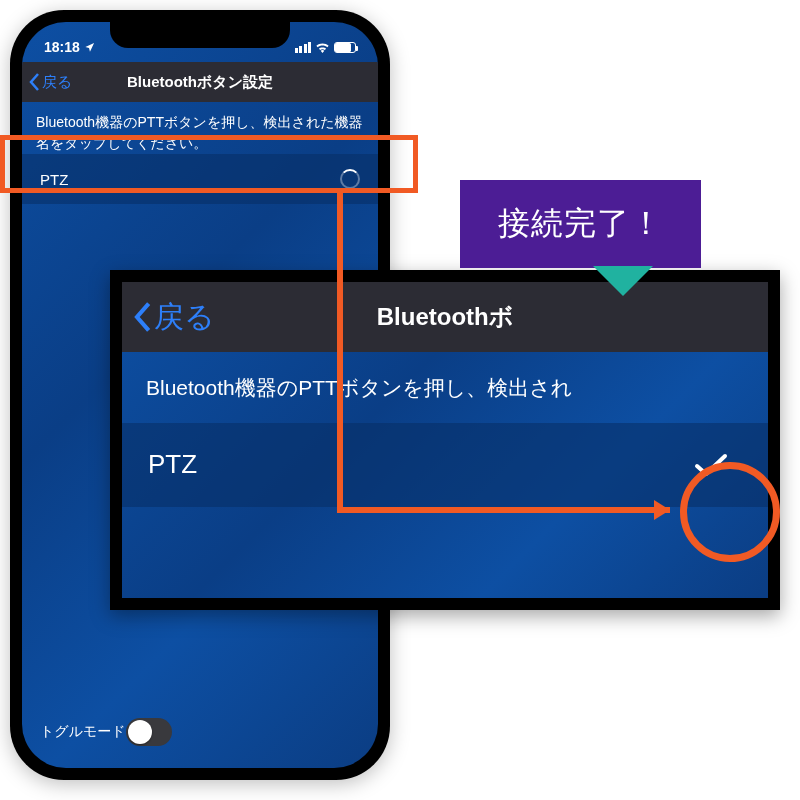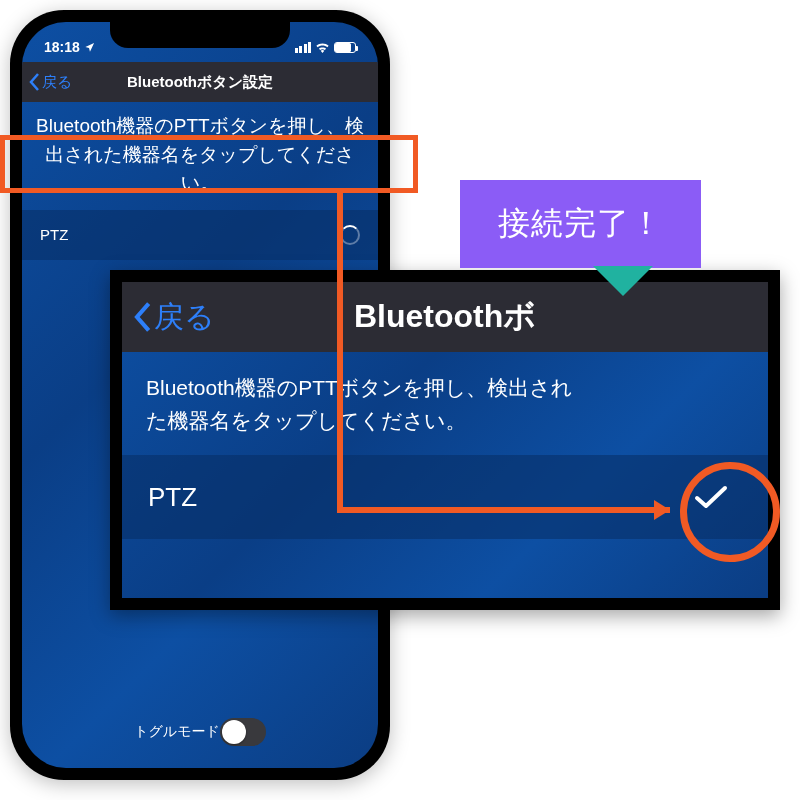--- a/index.html
+++ b/index.html
@@ -80,23 +80,22 @@
   }
   .nav-back {
     position:absolute; left:6px; top:0; height:100%;
     display:flex; align-items:center;
     color:#2d7ff9; font-size:15px;
   }
   .nav-back svg { width:12px; height:20px; margin-right:2px; }
   .nav-title { margin:11px auto; font-size:15px; font-weight:600; }
 
   .instructions {
-    color:#fff; font-size:19px; line-height:1.5;
-    padding:10px 14px 12px;
-    text-align:center;
+    color:#fff; font-size:14px; line-height:1.5;
+    padding:10px 14px 0;
   }
 
   .device-row {
     display:flex; align-items:center; justify-content:space-between;
     height:50px;
     padding:0 18px;
     background: rgba(7,45,100,.55);
     color:#fff;
     font-size:15px;
   }
@@ -105,21 +104,21 @@
     border:2px solid rgba(255,255,255,.35);
     border-top-color:#fff;
     border-radius:50%;
     animation: spin 1s linear infinite;
   }
   @keyframes spin { to { transform:rotate(360deg);} }
 
   .toggle-row {
     position:absolute;
     left:0; right:0; bottom:22px;
-    display:flex; align-items:center; justify-content:center;
+    display:flex; align-items:center; justify-content:flex-start;
     padding:0 18px;
     color:#fff;
     font-size:14px;
   }
   .ios-switch {
     width:46px; height:28px; background:#39393d; border-radius:14px;
     position:relative;
   }
   .ios-switch i {
     position:absolute; top:2px; left:2px;
@@ -153,21 +152,21 @@
     position:relative;
     color:#fff;
   }
   .zoom-back {
     position:absolute; left:10px; top:0; height:100%;
     display:flex; align-items:center;
     color:#2d7ff9; font-size:30px;
   }
   .zoom-back svg { width:20px; height:36px; margin-right:2px; }
   .zoom-title {
-    margin:0 auto; font-size:32px; font-weight:600;
+    margin:0 auto; font-size:24px; font-weight:600;
   }
   .zoom-instr {
     color:#fff; font-size:21px; line-height:1.55;
     padding:20px 24px 18px;
   }
   .zoom-device-row {
     display:flex; align-items:center; justify-content:space-between;
     height:84px;
     padding:0 40px 0 26px;
     background: rgba(7,45,100,.55);
@@ -192,21 +191,21 @@
     z-index:75;
     pointer-events:none;
   }
 
   
   .callout {
     position:absolute;
     z-index:80;
   }
   .callout-box {
-    background:#8b5cf6;
+    background:#4c1d95;
     color:#fff;
     font-size:32px;
     font-weight:500;
     padding:22px 38px;
     letter-spacing:1px;
   }
   .callout-tail {
     position:absolute;
     bottom:-28px; right:48px;
     width:0; height:0;
@@ -279,21 +278,20 @@
     <div class="zoom-back">
       <svg viewBox="0 0 12 20" fill="none" stroke="#2d7ff9" stroke-width="2.5">
           <polyline points="10,2 3,10 10,18"></polyline>
         </svg>
       <span>戻る</span>
     </div>
     <div class="zoom-title">Bluetoothボ</div>
   </div>
   <div class="zoom-instr">
     <span>Bluetooth機器のPTTボタンを押し、検出され</span><br>
-    <span>た機器名をタップしてください。</span>
   </div>
   <div class="zoom-device-row">
     <span>PTZ</span>
     <svg class="check-ico" viewBox="0 0 34 26" fill="none" stroke="#fff" stroke-width="4" stroke-linecap="round" stroke-linejoin="round">
         <polyline points="3,14 12,22 31,4"></polyline>
       </svg>
   </div>
 </div>
 
 <svg class="arrow-path" style="left:0; top:0;" width="800" height="800">

